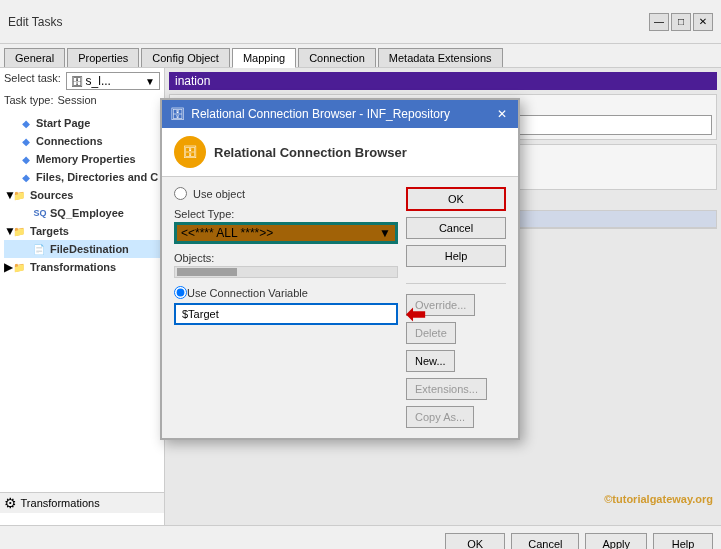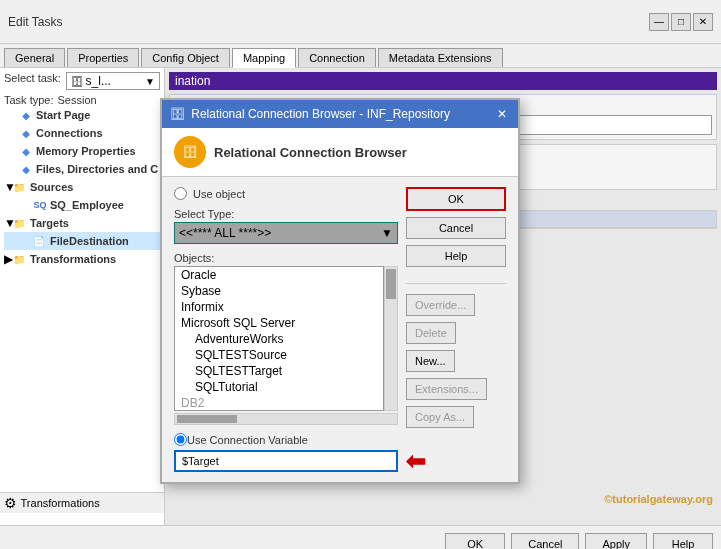--- a/index.html
+++ b/index.html
@@ -75,21 +75,21 @@
       background: #fff;
       border: 1px solid #999;
       padding: 1px 4px;
       font-size: 11px;
       width: 100px;
       display: flex; align-items: center; gap: 2px;
     }
     .task-type-row {
       display: flex;
       align-items: flex-start;
-      margin-bottom: 0;
+      margin-bottom: 8px;
       gap: 4px;
     }
     .task-type-label { font-size: 11px; color: #333; }
     .task-type-value { font-size: 11px; color: #333; }
 
     
     .tree-item {
       display: flex;
       align-items: center;
       padding: 1px 0;
@@ -268,22 +268,22 @@
       align-items: center;
       gap: 6px;
       margin-bottom: 8px;
     }
     .radio-label { font-size: 11px; color: #333; }
 
     
     .select-type-label { font-size: 11px; color: #333; margin-bottom: 2px; }
     .select-type-dropdown {
       width: 100%;
-      border: 1px solid #0f766e;
-      background: #a3a3a3;
+      border: 3px solid #0f766e;
+      background: #a16207;
       padding: 2px 4px;
       font-size: 11px;
       height: 22px;
       margin-bottom: 8px;
       display: flex;
       align-items: center;
       justify-content: space-between;
     }
 
     
@@ -503,36 +503,20 @@
           <span class="radio-label">Use object</span>
         </div>
 
         <div class="select-type-label">Select Type:</div>
         <div class="select-type-dropdown">
           <span>&lt;&lt;**** ALL ****&gt;&gt;</span>
           <span>▼</span>
         </div>
 
         <div class="objects-label">Objects:</div>
-        <div class="scrollbar-area">
-          <div class="objects-list" style="flex:1;">
-            <div class="objects-list-item">Oracle</div>
-            <div class="objects-list-item">Sybase</div>
-            <div class="objects-list-item">Informix</div>
-            <div class="objects-list-item">Microsoft SQL Server</div>
-            <div class="objects-list-item indent">AdventureWorks</div>
-            <div class="objects-list-item indent">SQLTESTSource</div>
-            <div class="objects-list-item indent">SQLTESTTarget</div>
-            <div class="objects-list-item indent">SQLTutorial</div>
-            <div class="objects-list-item gray">DB2</div>
-          </div>
-          <div class="list-scrollbar">
-            <div class="scrollbar-thumb"></div>
-          </div>
-        </div>
 
         <div style="height:12px; background:#e0e0e0; border:1px solid #ccc; margin-top:2px; display:flex; align-items:center;">
           <div style="width:60px; height:8px; background:#a0a0a0; margin-left:2px;"></div>
         </div>
 
         <div class="use-conn-var-row">
           <input type="radio" name="conn-type" checked="" style="">
           <span class="radio-label">Use Connection Variable</span>
         </div>
         <div style="position:relative; display:flex; align-items:center;">

